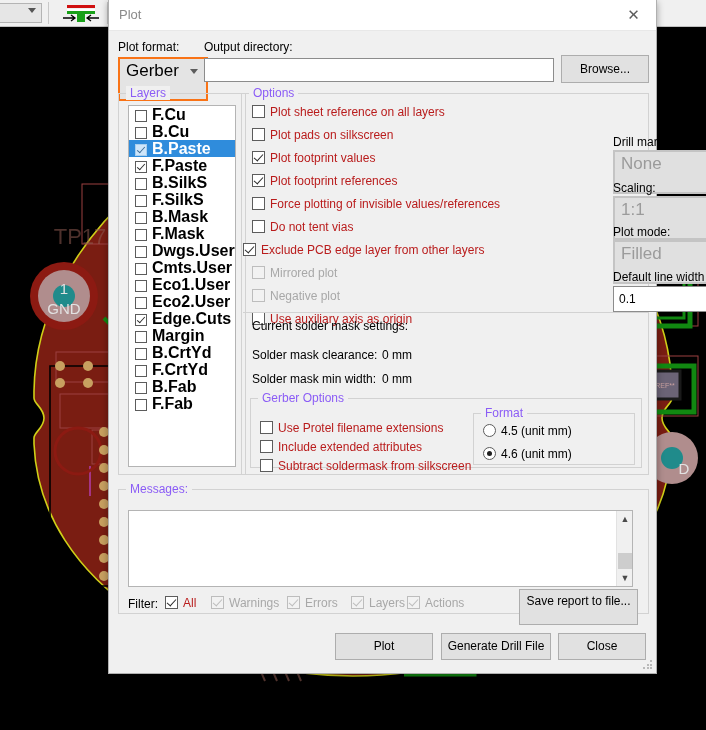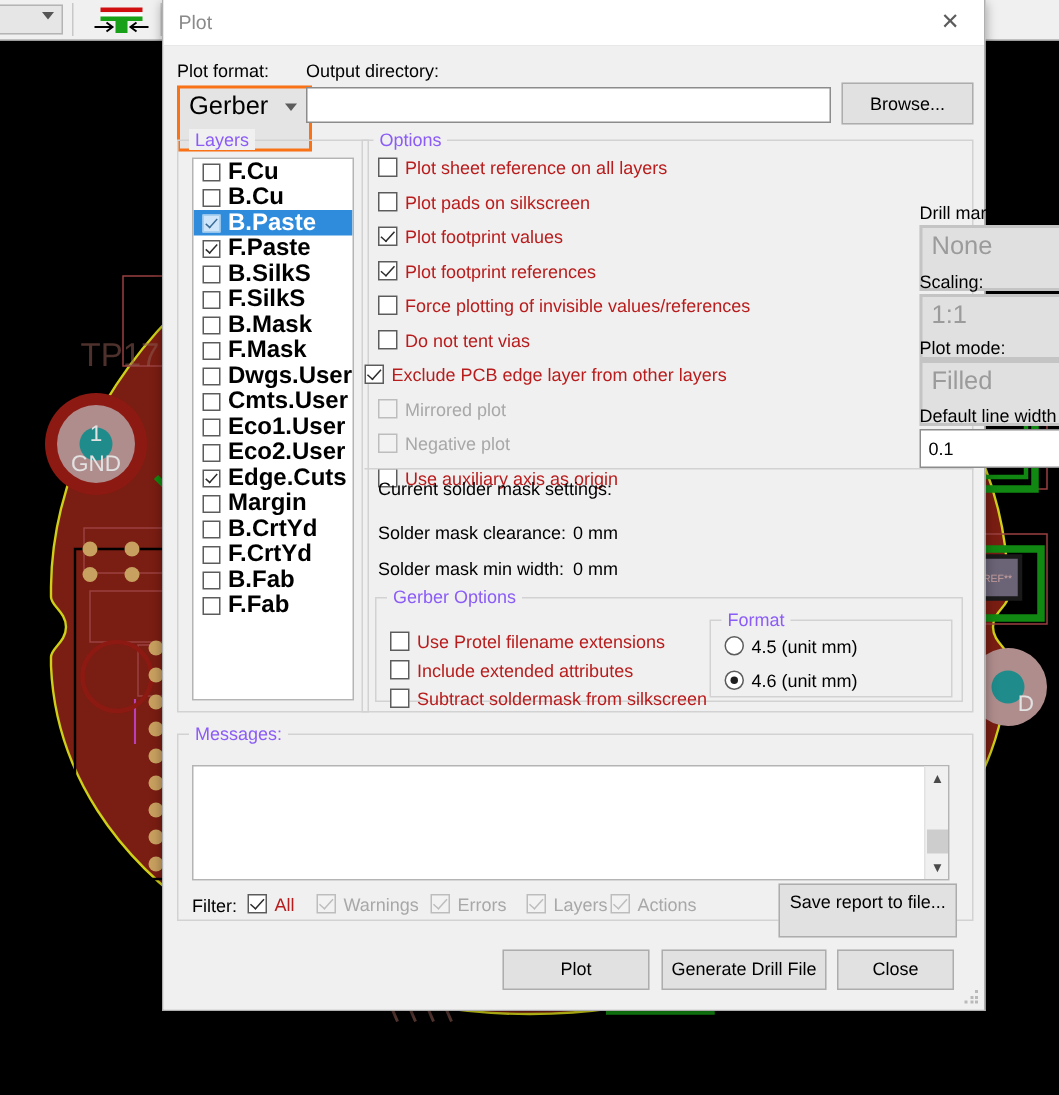--- a/index.html
+++ b/index.html
@@ -590,21 +590,21 @@
           <div class="cb checked dim" style="left: 92px; top: 106px;"><span class="box"></span><span>Warnings</span></div>
           <div class="cb checked dim" style="left: 168px; top: 106px;"><span class="box"></span><span>Errors</span></div>
           <div class="cb checked dim" style="left: 232px; top: 106px;"><span class="box"></span><span>Layers</span></div>
           <div class="cb checked dim" style="left: 288px; top: 106px;"><span class="box"></span><span>Actions</span></div>
         </div>
       <div class="btn" style="left:400px; top:99px; width:119px; height:36px; line-height:23px;">Save report to file...</div>
     </div>
 
     <div class="btn" style="left:226px; top:602px; width:98px; height:27px; line-height:25px;">Plot</div>
     <div class="btn" style="left:332px; top:602px; width:110px; height:27px; line-height:25px;">Generate Drill File</div>
-    <div class="btn" style="left:449px; top:602px; width:78px; height:27px; line-height:25px;">Close</div>
+    <div class="btn" style="left:449px; top:602px; width:88px; height:27px; line-height:25px;">Close</div>
 
     <div id="grip">
       <i style="left:7px;top:0;"></i>
       <i style="left:3.5px;top:3.5px;"></i>
         <i style="left:7px;top:3.5px;"></i>
       <i style="left:0;top:7px;"></i>
         <i style="left:3.5px;top:7px;"></i>
         <i style="left:7px;top:7px;"></i>
     </div>
 

